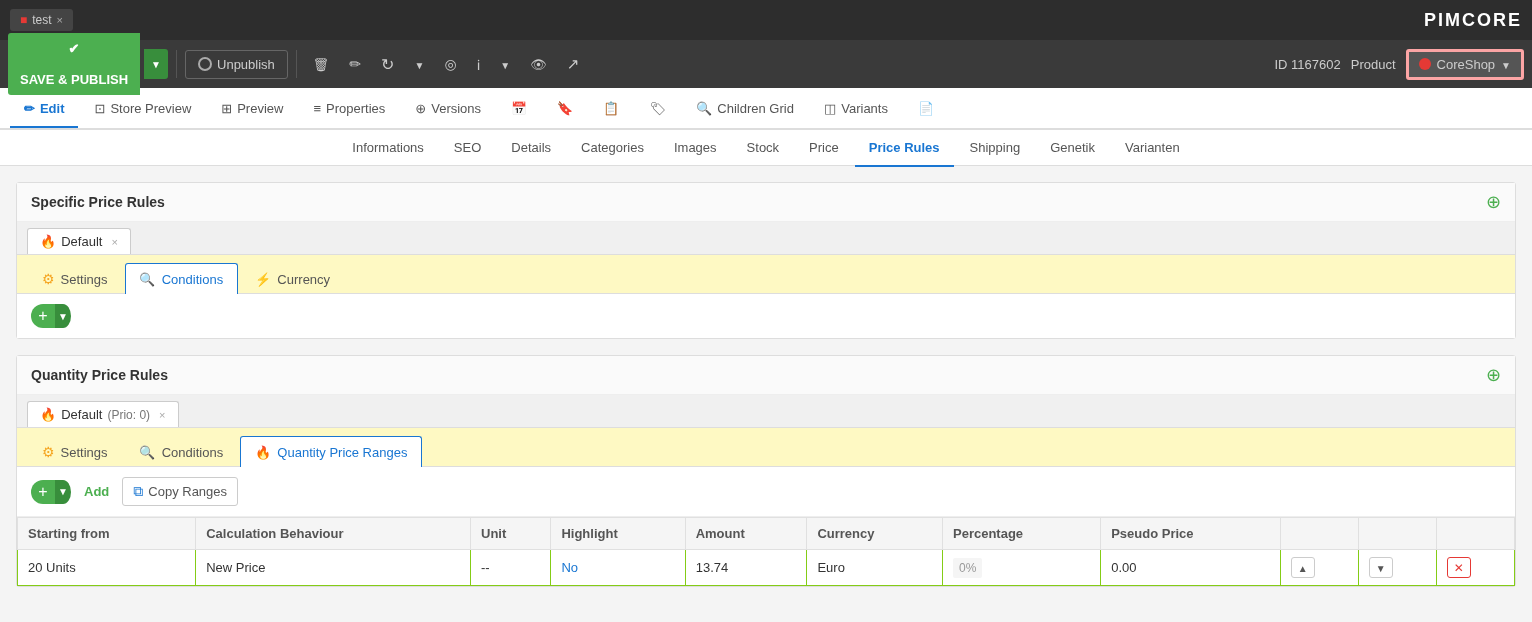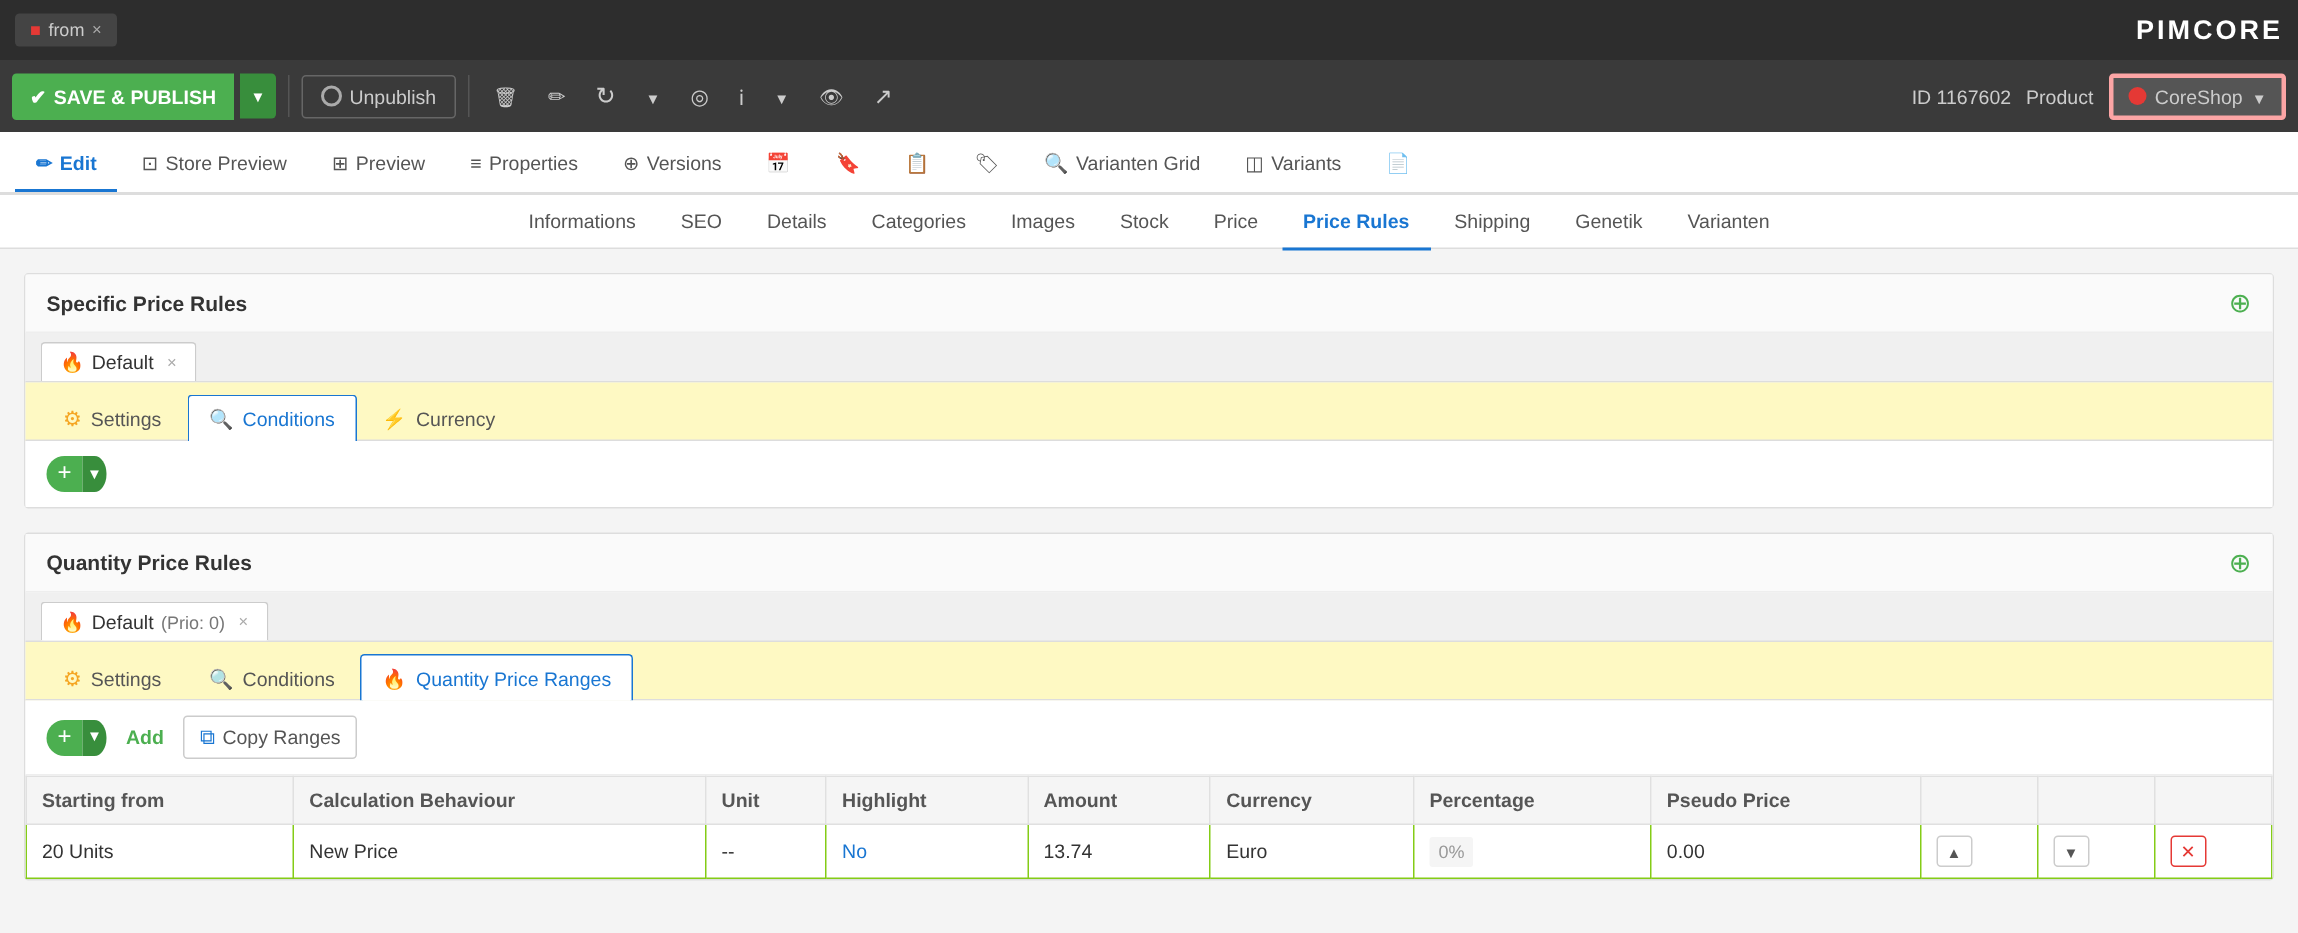--- a/index.html
+++ b/index.html
@@ -43,24 +43,25 @@
       gap: 4px;
     }
     .btn-save-publish {
       background: #4caf50;
       color: white;
       border: none;
       padding: 8px 12px;
       cursor: pointer;
       display: flex;
       align-items: center;
-      gap: 5px;
+      gap: 16px;
       font-size: 13px;
       font-weight: bold;
       border-radius: 3px 0 0 3px;
+      flex-direction: column;
     }
     .btn-save-dropdown {
       background: #388e3c;
       color: white;
       border: none;
       padding: 8px 7px;
       cursor: pointer;
       border-radius: 0 3px 3px 0;
       font-size: 12px;
     }
@@ -339,21 +340,21 @@
       border-radius: 2px;
       font-size: 12px;
     }
   </style>
 </head>
 <body>
 
 <div class="top-bar">
   <div class="tab-pill">
     <span style="color:#e53935;">■</span>
-    <span>from</span>
+    <span>test</span>
     <span class="close-x">×</span>
   </div>
   <div class="pimcore-logo">PIMCORE</div>
 </div>
 
 <div class="action-bar">
   <button class="btn-save-publish">
     <span class="icon-check"></span>
     <span>SAVE &amp; PUBLISH</span>
   </button>
@@ -437,21 +438,21 @@
     <span>🔖</span>
   </div>
   <div class="tab-item">
     <span>📋</span>
   </div>
   <div class="tab-item">
     <span>🏷</span>
   </div>
   <div class="tab-item">
     <span>🔍</span>
-    <span>Varianten Grid</span>
+    <span>Children Grid</span>
   </div>
   <div class="tab-item">
     <span>◫</span>
     <span>Variants</span>
   </div>
   <div class="tab-item">
     <span>📄</span>
   </div>
 </div>
 

